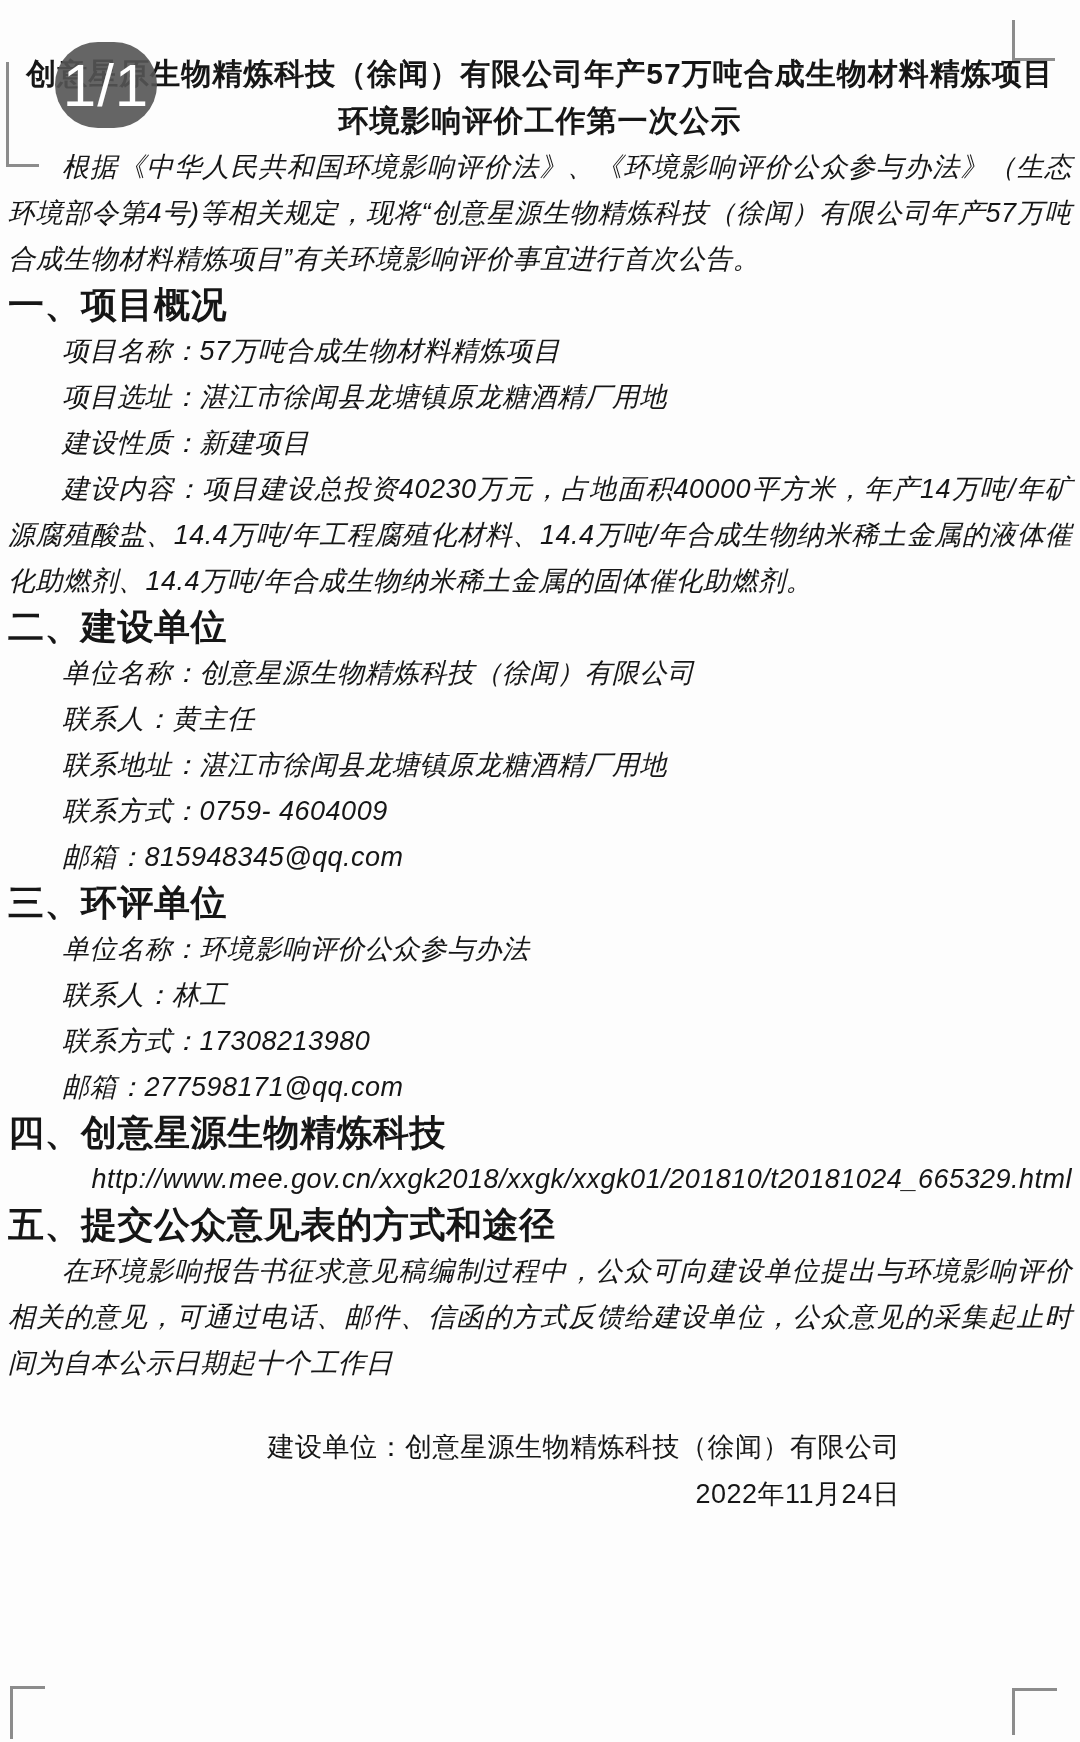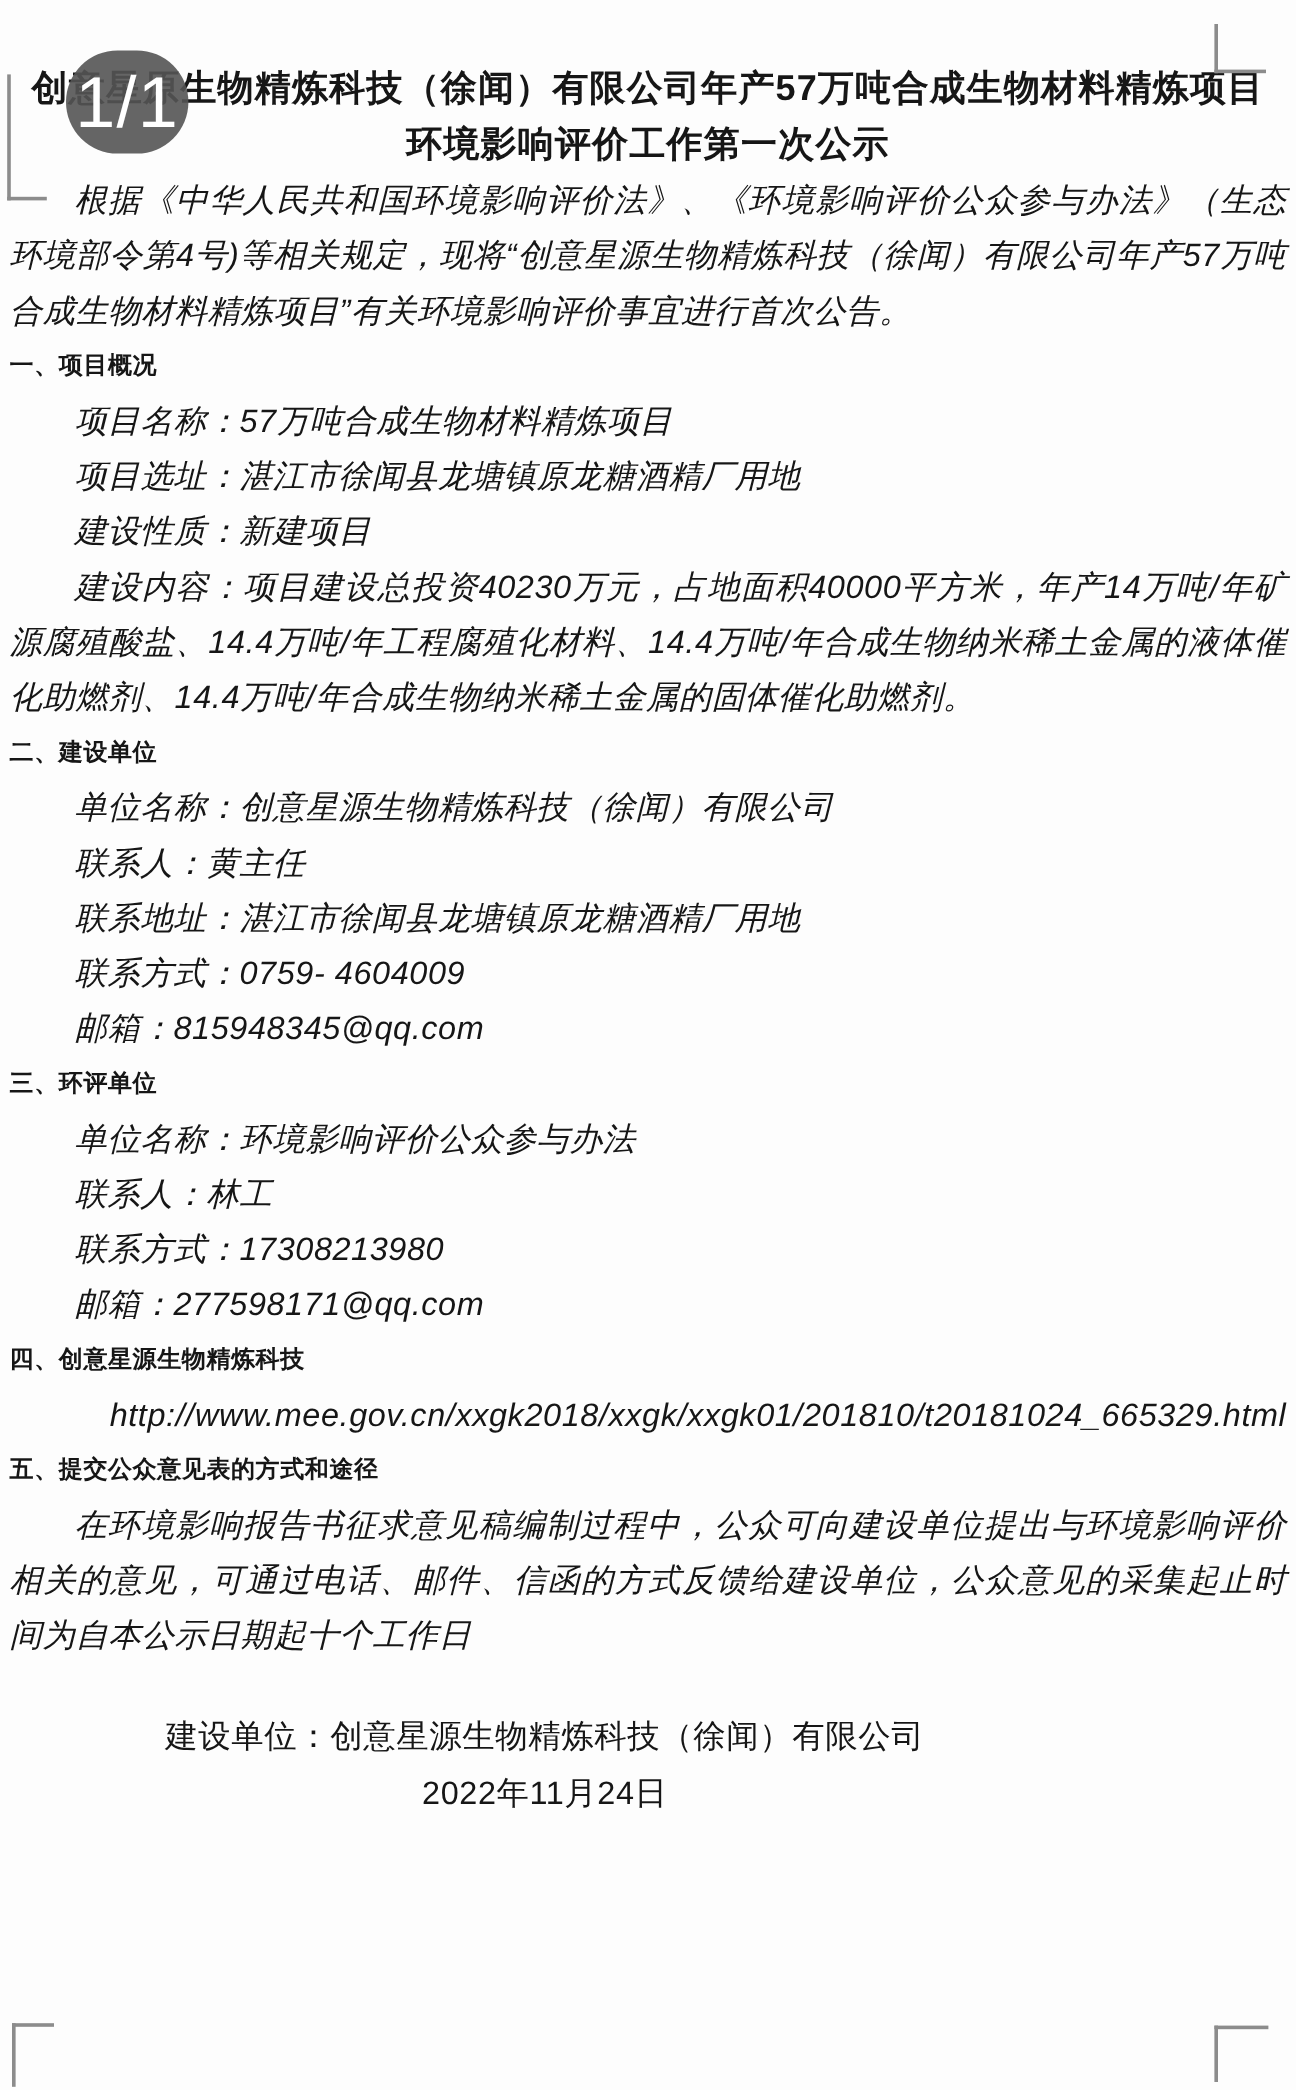--- a/index.html
+++ b/index.html
@@ -21,38 +21,38 @@
   .doc-title {
     margin: 0 0 0 0;
     font-size: 30px;
     font-weight: 700;
     text-align: center;
     line-height: 47px;
     letter-spacing: 1px;
   }
   .heading {
     margin: 0;
-    font-size: 20px;
+    font-size: 36px;
     font-weight: 700;
     line-height: 46px;
     letter-spacing: 0.5px;
   }
   .para {
     margin: 0;
     text-indent: 54px;
     text-align: justify;
     font-style: italic;
   }
   .url-line { text-align: right; word-break: break-all; }
   .footer {
     margin-top: 38px;
     padding-right: 172px;
     text-align: right;
   }
-  .footer div { line-height: 47px; text-align: center; }
+  .footer div { line-height: 47px; }
   
   .page-badge {
     position: absolute;
     left: 55px;
     top: 42px;
     width: 102px;
     height: 86px;
     background: rgba(84, 84, 84, 0.9);
     border-radius: 44px;
     display: flex;

